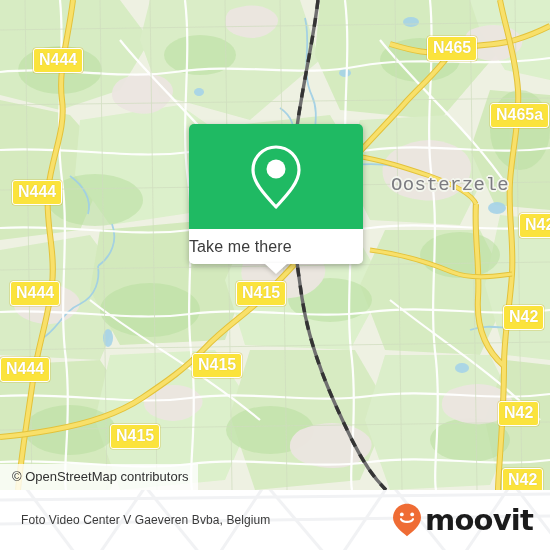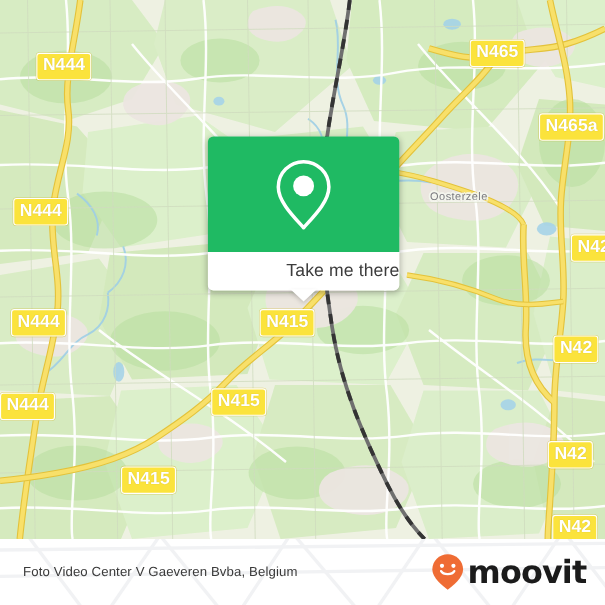--- a/index.html
+++ b/index.html
@@ -33,22 +33,22 @@
     position: absolute;
     left: 0; top: 0;
     width: 550px;
     height: 490px;
     display: block;
   }
 
   
   .city-label {
     position: absolute;
-    font-family: Liberation Sans, sans-serif;
-    font-size: 10px;
+    font-family: Liberation Mono, monospace;
+    font-size: 19px;
     color: #7b7b80;
     letter-spacing: 0.4px;
     white-space: nowrap;
     text-shadow:
       -1.6px 0 #f4f6ee, 1.6px 0 #f4f6ee, 0 -1.6px #f4f6ee, 0 1.6px #f4f6ee,
       -1.2px -1.2px #f4f6ee, 1.2px -1.2px #f4f6ee, -1.2px 1.2px #f4f6ee, 1.2px 1.2px #f4f6ee;
   }
 
   
   .shield {
@@ -100,21 +100,21 @@
     display: flex;
     align-items: center;
     justify-content: center;
   }
   #callout-bottom {
     height: 35px;
     background: #ffffff;
     border-radius: 0 0 5px 5px;
     display: flex;
     align-items: center;
-    justify-content: flex-end;
+    justify-content: flex-start;
     position: relative;
   }
   #callout-label {
     font-family: "Liberation Sans", sans-serif;
     font-size: 16px;
     color: #3c3c3c;
     letter-spacing: 0.1px;
   }
   #callout-tail {
     position: absolute;
@@ -347,20 +347,21 @@
     <div class="shield" style="left:427px; top:36px;">N465</div>
     <div class="shield" style="left:446px; top:103px;margin-left:44px;">N465a</div>
     <div class="shield" style="left:519px; top:213px;">N42</div>
     <div class="shield" style="left:503px; top:305px;">N42</div>
     <div class="shield" style="left:498px; top:401px;">N42</div>
     <div class="shield" style="left:502px; top:468px;">N42</div>
     <div class="shield" style="left:236px; top:281px;">N415</div>
     <div class="shield" style="left:192px; top:353px;">N415</div>
     <div class="shield" style="left:110px; top:424px;">N415</div>
 
+    <div id="osm-attrib">© OpenStreetMap contributors</div>
   </div>
 
   <div id="callout">
     <div id="callout-top">
       <svg width="58" height="68" viewBox="0 0 58 68">
         <path d="M29 4 C16.3 4 6 14.3 6 27 C6 40 19 53 29 64 C39 53 52 40 52 27 C52 14.3 41.7 4 29 4 Z" fill="none" stroke="#ffffff" stroke-width="3.2" stroke-linejoin="round"></path>
         <circle cx="29" cy="26" r="9.5" fill="#ffffff"></circle>
       </svg>
     </div>
     <div id="callout-bottom">

